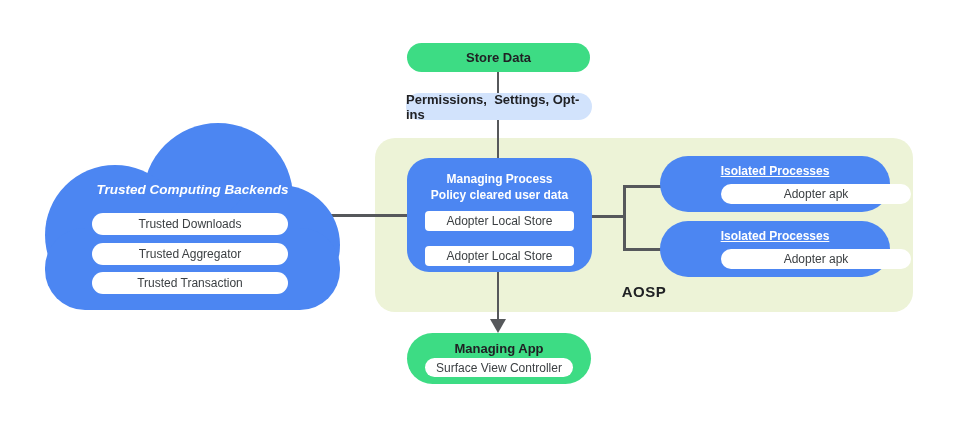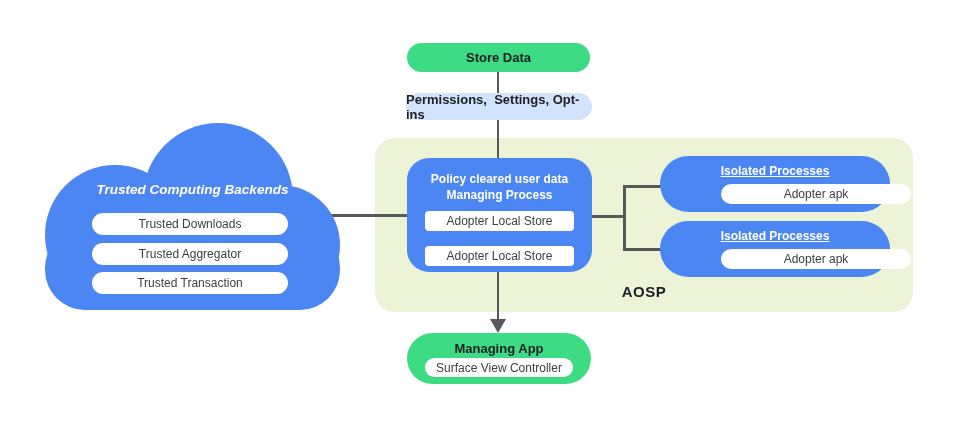--- a/index.html
+++ b/index.html
@@ -100,22 +100,22 @@
     <div class="cloud-pill" style="top:213px;">Trusted Downloads</div>
     <div class="cloud-pill" style="top:243px;">Trusted Aggregator</div>
     <div class="cloud-pill" style="top:272px;">Trusted Transaction</div>
   </div>
 
   <div class="node-pill user-data">Store Data</div>
   <div class="node-pill permissions">Permissions,  Settings, Opt-ins</div>
 
   <div class="managing">
     <div class="managing-title">
+      <div>Managing Process</div>
       <div>Policy cleared user data</div>
-      <div>Managing Process</div>
     </div>
     <div class="white-pill store-pill store-0">Adopter Local Store</div>
     <div class="white-pill store-pill store-1">Adopter Local Store</div>
   </div>
 
   <div class="isolated iso-0">
     <div class="iso-title">Isolated Processes</div>
     <div class="white-pill apk-pill">Adopter apk</div>
   </div>
   <div class="isolated iso-1">

